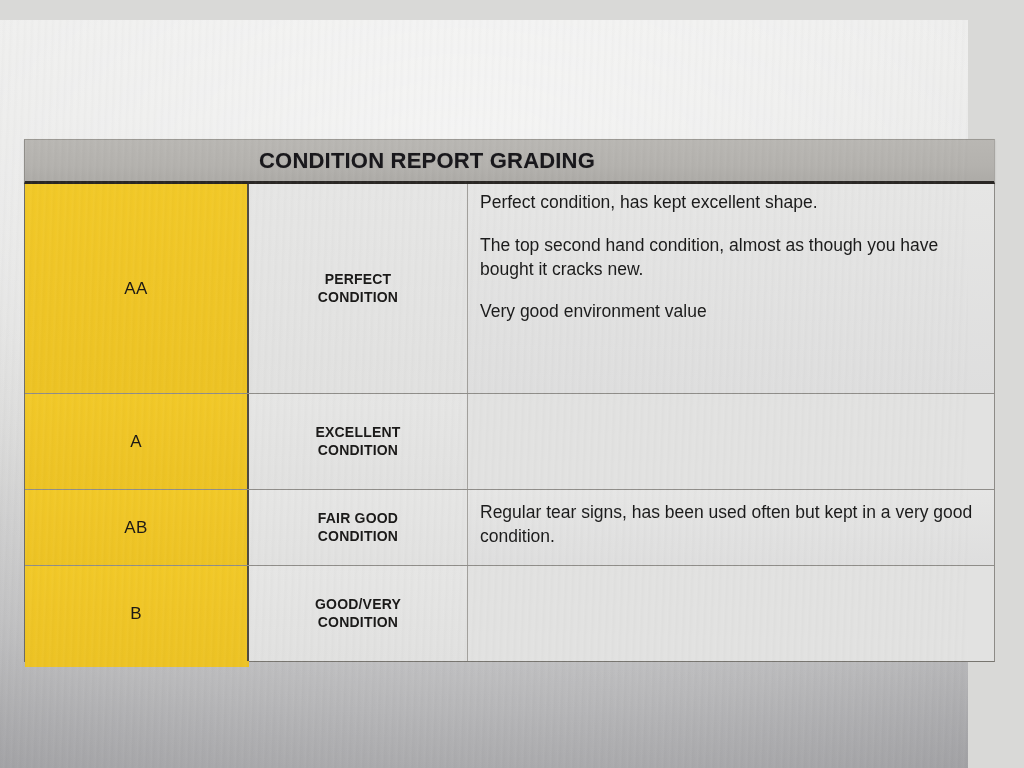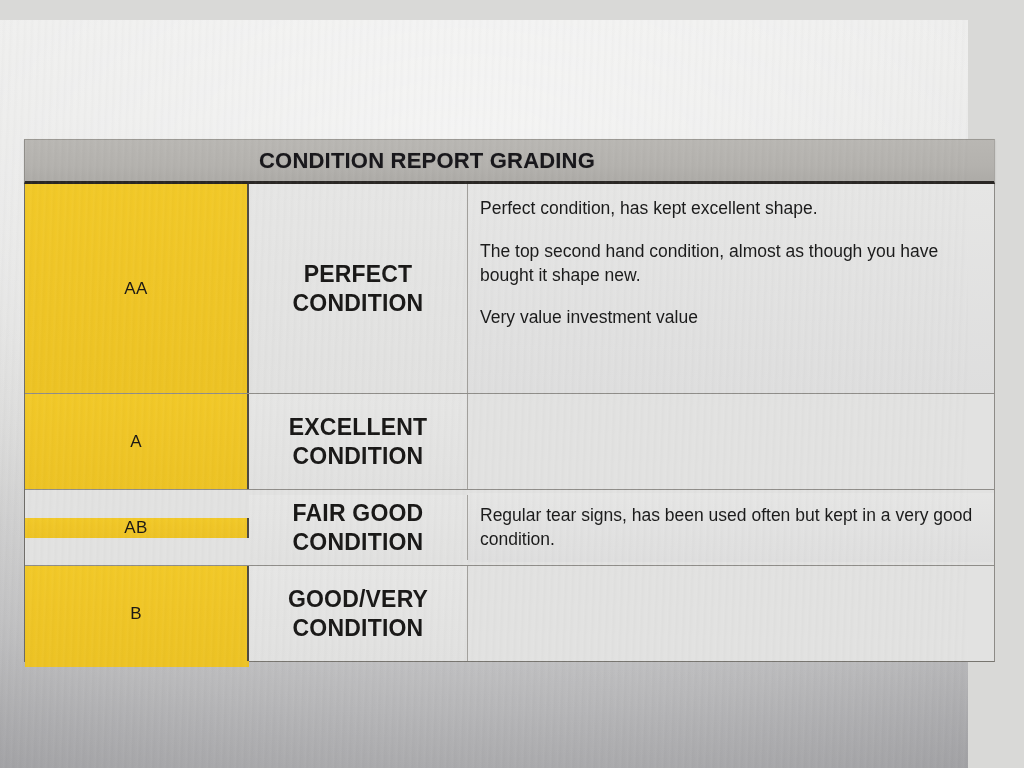--- a/index.html
+++ b/index.html
@@ -120,42 +120,42 @@
     box-sizing: border-box;
     background: linear-gradient(to bottom, #e6e6e5 0%, #e1e1e0 100%);
     border-right: 1px solid #a3a19d;
     display: flex;
     flex-direction: column;
     align-items: center;
     justify-content: center;
     text-align: center;
     color: #191817;
     font-weight: bold;
-    font-size: 23px;
+    font-size: 14px;
     line-height: 1.26;
     letter-spacing: 0.2px;
     padding: 4px 6px;
   }
 
   .cell-desc {
     flex: 1 1 auto;
     box-sizing: border-box;
     background: linear-gradient(to bottom, #e6e6e5 0%, #dedede 100%);
     padding: 11px 12px 11px 12px;
     color: #1a1a1a;
     font-size: 17.5px;
     line-height: 1.36;
   }
   .cell-desc p { margin: 0; }
   .cell-desc p + p { margin-top: 19px; }
 
-  .row-aa .cell-desc { padding-top: 13px; }
+  .row-aa .cell-desc { padding-top: 7px; }
   .row-aa { min-height: 209px; }
   .row-a  { min-height: 95px; }
-  .row-ab { min-height: 75px; align-items: center; }
+  .row-ab { min-height: 75px; }
   .row-b  { min-height: 95px; }
 </style>
 </head>
 <body>
 
 <div id="photo">
 
   <div class="table-wrap">
 
     <div class="cr-header">
@@ -167,22 +167,22 @@
       <div class="cr-row row-aa">
         <div class="cell-grade">
           <span>AA</span>
         </div>
         <div class="cell-title">
           <span>PERFECT</span>
           <span>CONDITION</span>
         </div>
         <div class="cell-desc">
           <p>Perfect condition, has kept excellent shape.</p>
-          <p>The top second hand condition, almost as though you have bought it shape new.</p>
-          <p>Very value investment value</p>
+          <p>The top second hand condition, almost as though you have bought it cracks new.</p>
+          <p>Very good environment value</p>
         </div>
       </div>
 
       <div class="cr-row row-a">
         <div class="cell-grade">
           <span>A</span>
         </div>
         <div class="cell-title">
           <span>EXCELLENT</span>
           <span>CONDITION</span>

